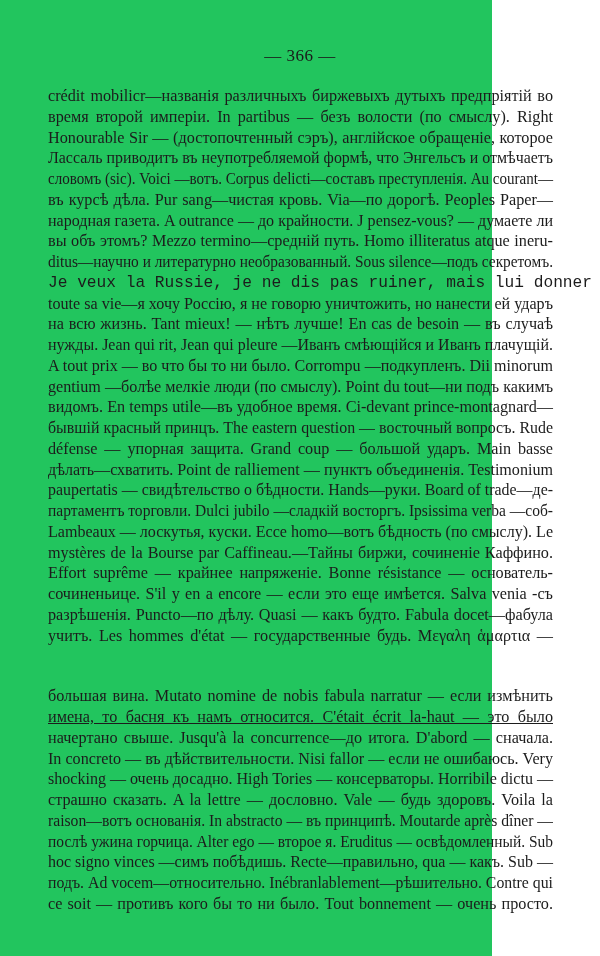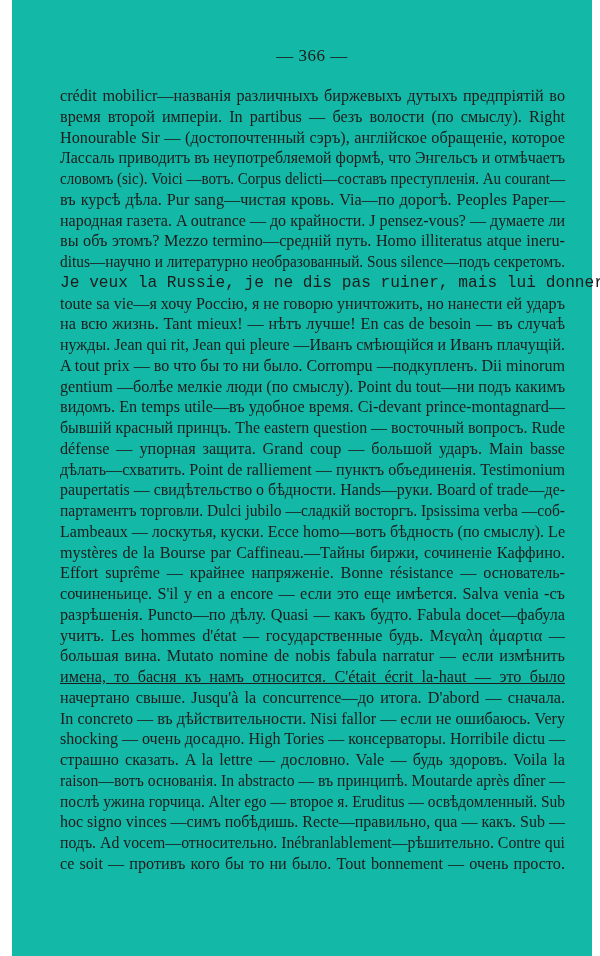--- a/index.html
+++ b/index.html
@@ -10,25 +10,25 @@
   body {
     width: 600px;
     height: 956px;
     position: relative;
     overflow: hidden;
     color: #1a1a1a;
     font-family: "Liberation Serif", "DejaVu Serif", serif;
   }
   .page {
     position: absolute;
-    left: 12px;
+    left: 0;
     top: 0;
-    width: 580px;
+    width: 492px;
     height: 956px;
-    background: #14b8a6;
+    background: #22c55e;
   }
   .page-number {
     position: absolute;
     top: 46px;
     left: 0;
     width: 600px;
     text-align: center;
     font-size: 17px;
     letter-spacing: 0.5px;
     color: #1a1a1a;
@@ -81,21 +81,21 @@
     <span class="line" style="height: 20.75px; line-height: 20.75px; display: block;"><span style="white-space: nowrap; word-spacing: 0px;">défense — упорная защита. Grand coup — большой ударъ. Main basse</span></span>
     <span class="line" style="height: 20.75px; line-height: 20.75px; display: block;"><span style="white-space: nowrap; display: inline-block; transform-origin: left center; transform: scaleX(0.994094);">дѣлать—схватить. Point de ralliement — пунктъ объединенія. Testimonium</span></span>
     <span class="line" style="height: 20.75px; line-height: 20.75px; display: block;"><span style="white-space: nowrap; display: inline-block; transform-origin: left center; transform: scaleX(0.983088);">paupertatis — свидѣтельство о бѣдности. Hands—руки. Board of trade—де-</span></span>
     <span class="line" style="height: 20.75px; line-height: 20.75px; display: block;"><span style="white-space: nowrap; display: inline-block; transform-origin: left center; transform: scaleX(0.958538);">партаментъ торговли. Dulci jubilo —сладкій восторгъ. Ipsissima verba —соб-</span></span>
     <span class="line" style="height: 20.75px; line-height: 20.75px; display: block;"><span style="white-space: nowrap; display: inline-block; transform-origin: left center; transform: scaleX(0.990985);">Lambeaux — лоскутья, куски. Ecce homo—вотъ бѣдность (по смыслу). Le</span></span>
     <span class="line" style="height: 20.75px; line-height: 20.75px; display: block;"><span style="white-space: nowrap; word-spacing: 0px;">mystères de la Bourse par Caffineau.—Тайны биржи, сочиненіе Каффино.</span></span>
     <span class="line" style="height: 20.75px; line-height: 20.75px; display: block;"><span style="white-space: nowrap; word-spacing: 0px;">Effort suprême — крайнее напряженіе. Bonne résistance — основатель-</span></span>
     <span class="line" style="height: 20.75px; line-height: 20.75px; display: block;"><span style="white-space: nowrap; word-spacing: 0px;">сочиненьице. S'il y en a encore — если это еще имѣется. Salva venia -съ</span></span>
     <span class="line" style="height: 20.75px; line-height: 20.75px; display: block;"><span style="white-space: nowrap; word-spacing: 0px;">разрѣшенія. Puncto—по дѣлу. Quasi — какъ будто. Fabula docet—фабула</span></span>
     <span class="line" style="height: 20.75px; line-height: 20.75px; display: block;"><span style="white-space: nowrap; word-spacing: 0px;">учитъ. Les hommes d'état — государственные будь. Μεγαλη ἁμαρτια —</span></span>
-    <span class="line" style="height: 20.75px; line-height: 20.75px; display: block;"><span style="white-space: nowrap; word-spacing: 0px;">большая вина. Mutato nomine de nobis fabula narratur — если измѣнить</span></span>
+    <span class="line" style="height: 20.75px; line-height: 20.75px; display: block; margin-top: 40px;"><span style="white-space: nowrap; word-spacing: 0px;">большая вина. Mutato nomine de nobis fabula narratur — если измѣнить</span></span>
     <span class="line" style="height: 20.75px; line-height: 20.75px; display: block;"><span style="white-space: nowrap; word-spacing: 0px; text-decoration: underline;">имена, то басня къ намъ относится. C'était écrit la-haut — это было</span></span>
     <span class="line" style="height: 20.75px; line-height: 20.75px; display: block;"><span style="white-space: nowrap; word-spacing: 0px;">начертано свыше. Jusqu'à la concurrence—до итога. D'abord — сначала.</span></span>
     <span class="line" style="height: 20.75px; line-height: 20.75px; display: block;"><span style="white-space: nowrap; display: inline-block; transform-origin: left center; transform: scaleX(0.99581);">In concreto — въ дѣйствительности. Nisi fallor — если не ошибаюсь. Very</span></span>
     <span class="line" style="height: 20.75px; line-height: 20.75px; display: block;"><span style="white-space: nowrap; display: inline-block; transform-origin: left center; transform: scaleX(0.991137);">shocking — очень досадно. High Tories — консерваторы. Horribile dictu —</span></span>
     <span class="line" style="height: 20.75px; line-height: 20.75px; display: block;"><span style="white-space: nowrap; word-spacing: 0px;">страшно сказать. A la lettre — дословно. Vale — будь здоровъ. Voila la</span></span>
     <span class="line" style="height: 20.75px; line-height: 20.75px; display: block;"><span style="white-space: nowrap; display: inline-block; transform-origin: left center; transform: scaleX(0.967549);">raison—вотъ основанія. In abstracto — въ принципѣ. Moutarde après dîner —</span></span>
     <span class="line" style="height: 20.75px; line-height: 20.75px; display: block;"><span style="white-space: nowrap; display: inline-block; transform-origin: left center; transform: scaleX(0.954829);">послѣ ужина горчица. Alter ego — второе я. Eruditus — освѣдомленный. Sub</span></span>
     <span class="line" style="height: 20.75px; line-height: 20.75px; display: block;"><span style="white-space: nowrap; display: inline-block; transform-origin: left center; transform: scaleX(0.988107);">hoc signo vinces —симъ побѣдишь. Recte—правильно, qua — какъ. Sub —</span></span>
     <span class="line" style="height: 20.75px; line-height: 20.75px; display: block;"><span style="white-space: nowrap; display: inline-block; transform-origin: left center; transform: scaleX(0.975816);">подъ. Ad vocem—относительно. Inébranlablement—рѣшительно. Contre qui</span></span>
     <span class="line last" style="height: 20.75px; line-height: 20.75px; display: block;"><span style="white-space: nowrap; word-spacing: 0px;">ce soit — противъ кого бы то ни было. Tout bonnement — очень просто.</span></span>

